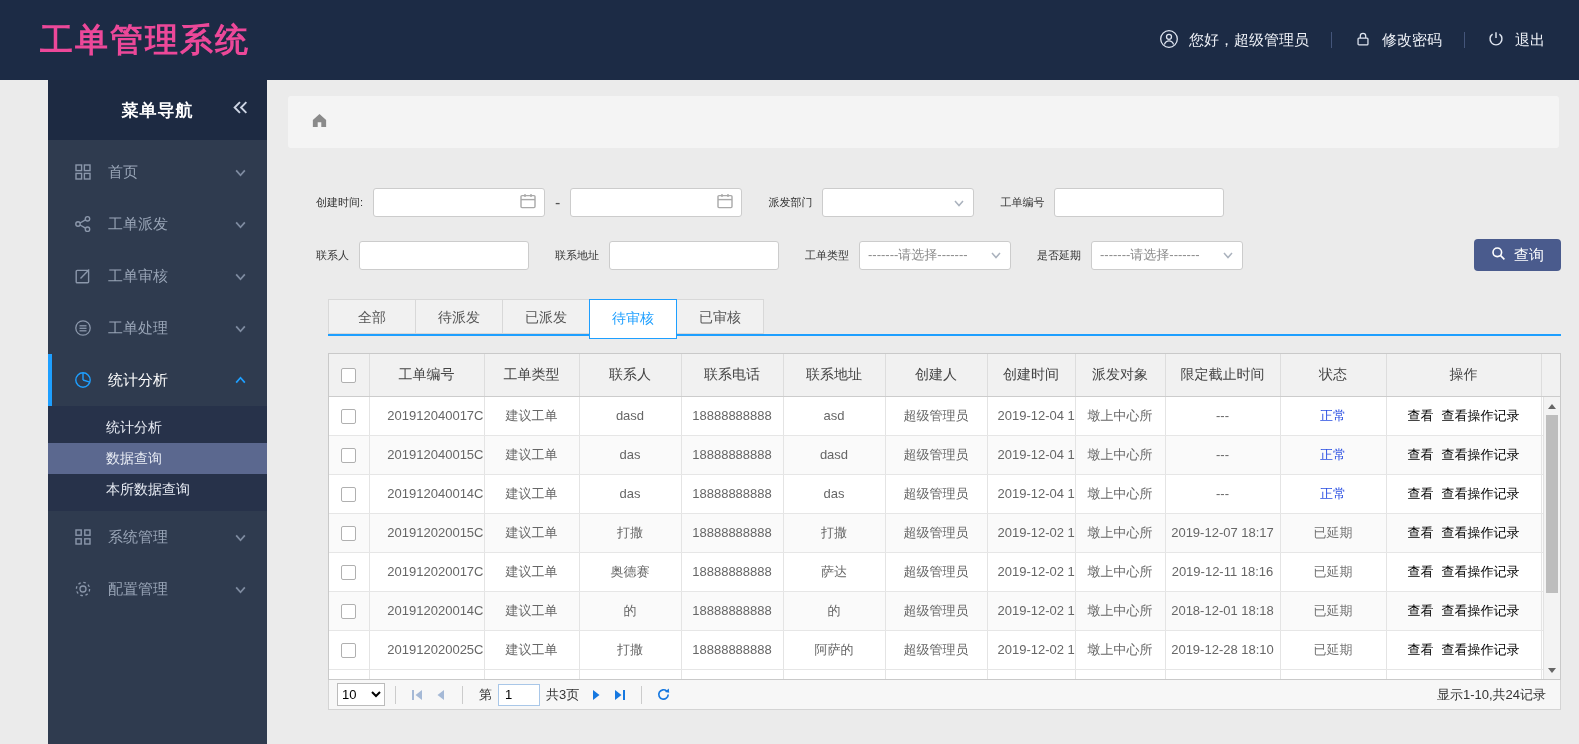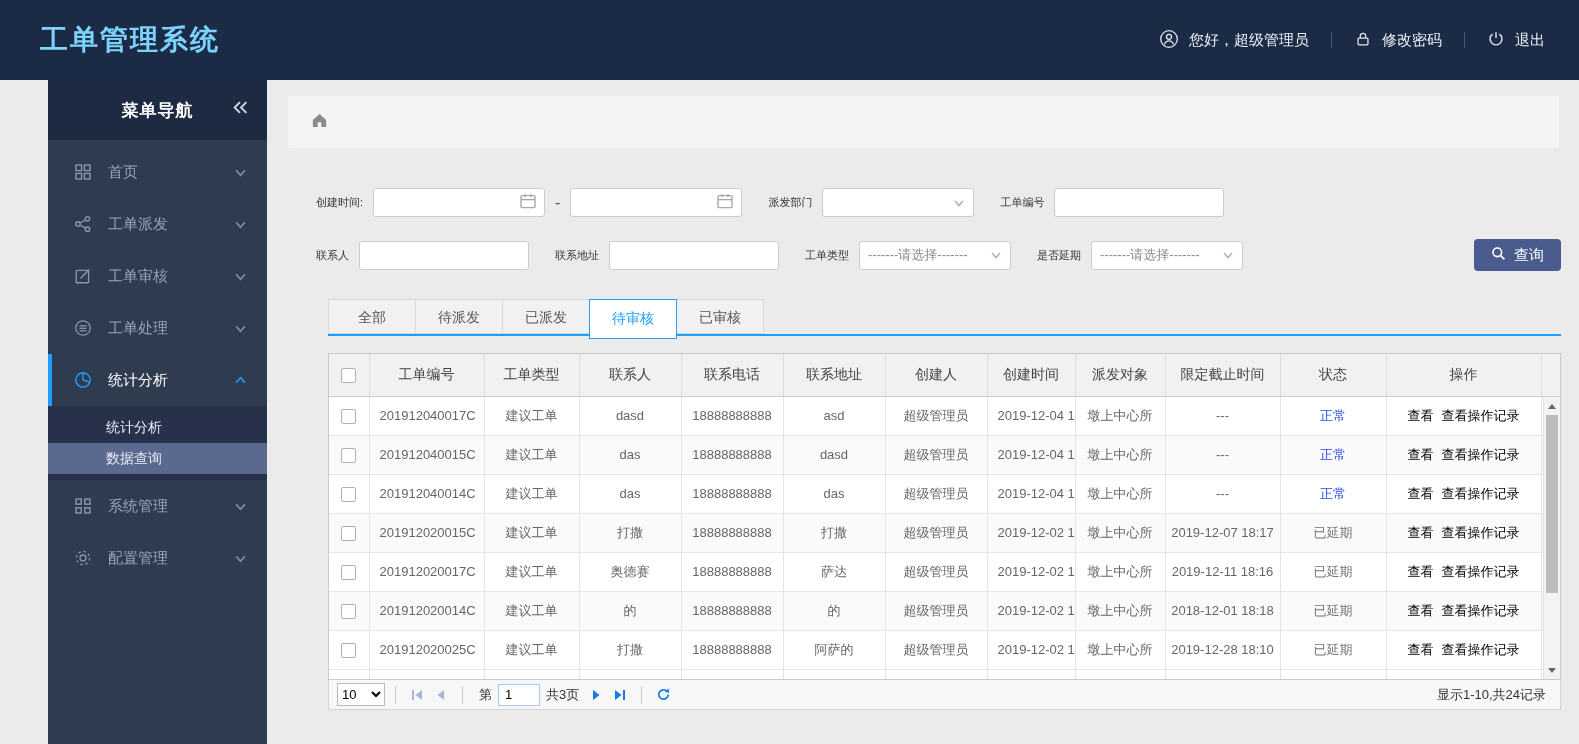--- a/index.html
+++ b/index.html
@@ -2,21 +2,21 @@
 <html><head>
 <meta charset="utf-8">
 <title>工单管理系统</title>
 <style>
   * { box-sizing: border-box; margin: 0; padding: 0; }
   html,body { width:1579px; height:744px; overflow:hidden;
     font-family:"Liberation Sans","DejaVu Sans",sans-serif; background:#ebebeb; }
 
   
   .topbar { height:80px; background:#1c2b45; display:flex; align-items:center; padding:0 34px 0 40px; }
-  .app-title { font-size:28px; font-weight:bold; color:#7dd3fc; letter-spacing:2px; }
+  .app-title { font-size:33px; font-weight:bold; color:#ec4899; letter-spacing:2px; }
   .top-right { margin-left:auto; display:flex; align-items:center; color:#eef1f7; font-size:15px; }
   .top-item { display:flex; align-items:center; gap:10px; cursor:pointer; white-space:nowrap; }
   .top-sep { width:1px; height:16px; background:#44557a; margin:0 22px; }
   .top-item svg { stroke:#dfe5f0; }
 
   
   .layout { display:flex; height:730px;padding-left:48px; }
 
   
   .sidebar { width:219px; background:#2f3b4f; flex-shrink:0; }
@@ -69,21 +69,21 @@
   .table-wrap { position:relative; width:1233px; height:327px; margin-left:40px; margin-top:14px;
     background:#fff; border:1px solid #c9c9c9; overflow:hidden; }
   table { border-collapse:collapse; table-layout:fixed; width:1232px; }
   th { height:42px; background:#f1f1f1; font-weight:normal; font-size:14px; color:#444;
     border-right:1px solid #ddd; border-bottom:1px solid #ccc; }
   th:last-child { border-right:none; }
   td { height:39px; font-size:13px; color:#666; text-align:center; border-right:1px solid #e4e4e4;
     border-bottom:1px solid #e6e6e6; overflow:hidden; white-space:nowrap; }
   td:last-child { border-right:none; }
   tr.alt td { background:#fafafa; }
-  td.cell-left { text-align:left; padding-left:10px;margin-top:32px; }
+  td.cell-left { text-align:right; padding-left:10px;margin-top:32px; }
   .status-normal { color:#2b4fe2; }
   .status-delayed { color:#737373; }
   td a { color:#000000; text-decoration:none; cursor:pointer; }
   td a + a { margin-left:8px; }
   input[type="checkbox"] { appearance:none; -webkit-appearance:none; width:15px; height:15px;
     border:1px solid #b0b0b0; border-radius:2px; background:#fff; vertical-align:middle; cursor:pointer; }
 
   
   .vscroll { position:absolute; top:43px; right:0; bottom:0; width:17px; background:#f3f3f3; border-left:1px solid #e2e2e2; }
   .vs-up, .vs-down { position:absolute; left:0; width:16px; height:16px; display:flex; align-items:center; justify-content:center; cursor:pointer; }
@@ -235,20 +235,21 @@
           <span class="s-label">统计分析</span>
           <span class="s-chev">
             <svg width="13" height="13" viewBox="0 0 12 12" fill="none" stroke="currentColor" stroke-width="1.6">
               <polyline points="2,4 6,8.5 10,4"></polyline>
             </svg>
           </span>
         </div>
         <div class="submenu">
           <div class="sub-item">统计分析</div>
           <div class="sub-item active">数据查询</div>
+          <div class="sub-item">本所数据查询</div>
         </div>
         <div class="side-item">
           <span class="accent"></span>
           <span class="s-icon">
             <svg width="18" height="18" viewBox="0 0 18 18" fill="none" stroke="currentColor" stroke-width="1.4">
               <rect x="2" y="2" width="5.2" height="5.2"></rect>
               <rect x="10.8" y="2" width="5.2" height="5.2"></rect>
               <rect x="2" y="10.8" width="5.2" height="5.2"></rect>
               <rect x="10.8" y="10.8" width="5.2" height="5.2"></rect>
             </svg>

